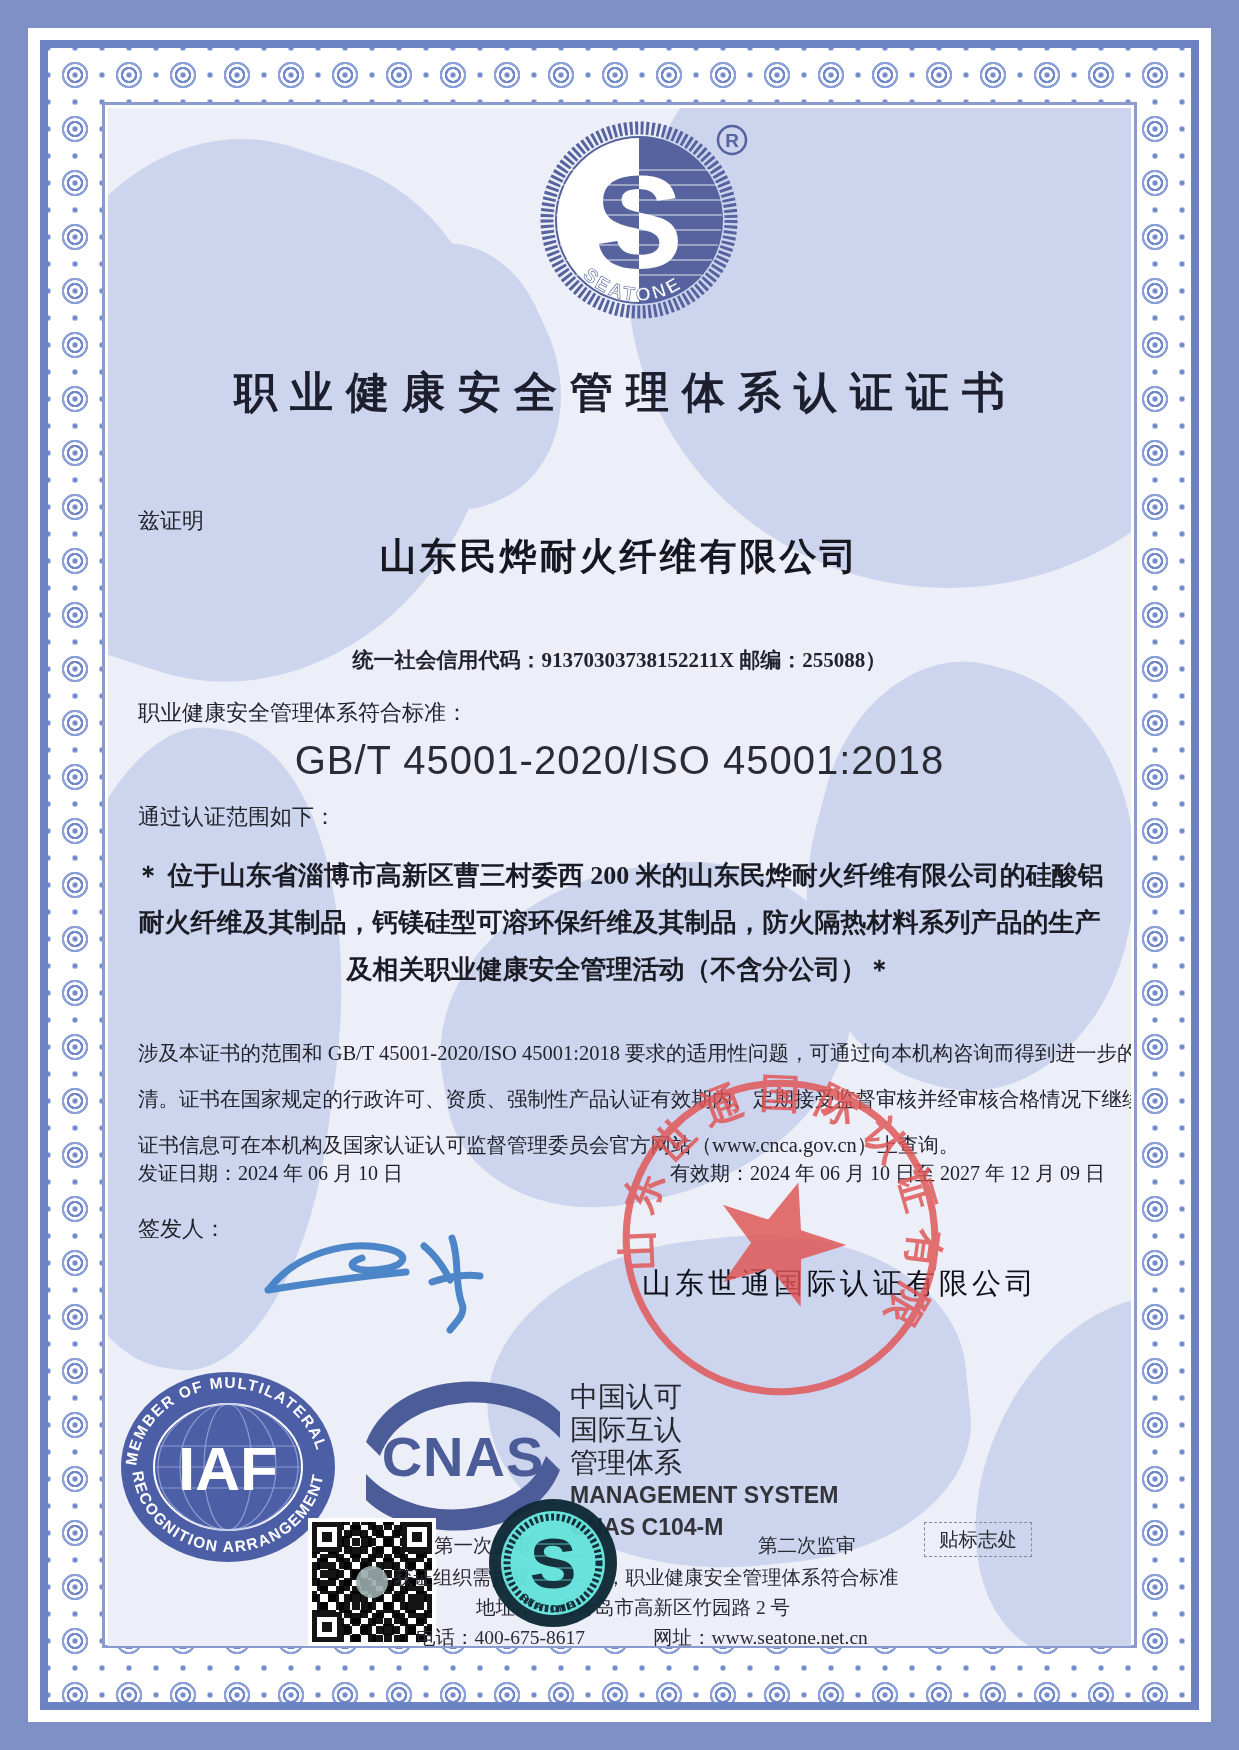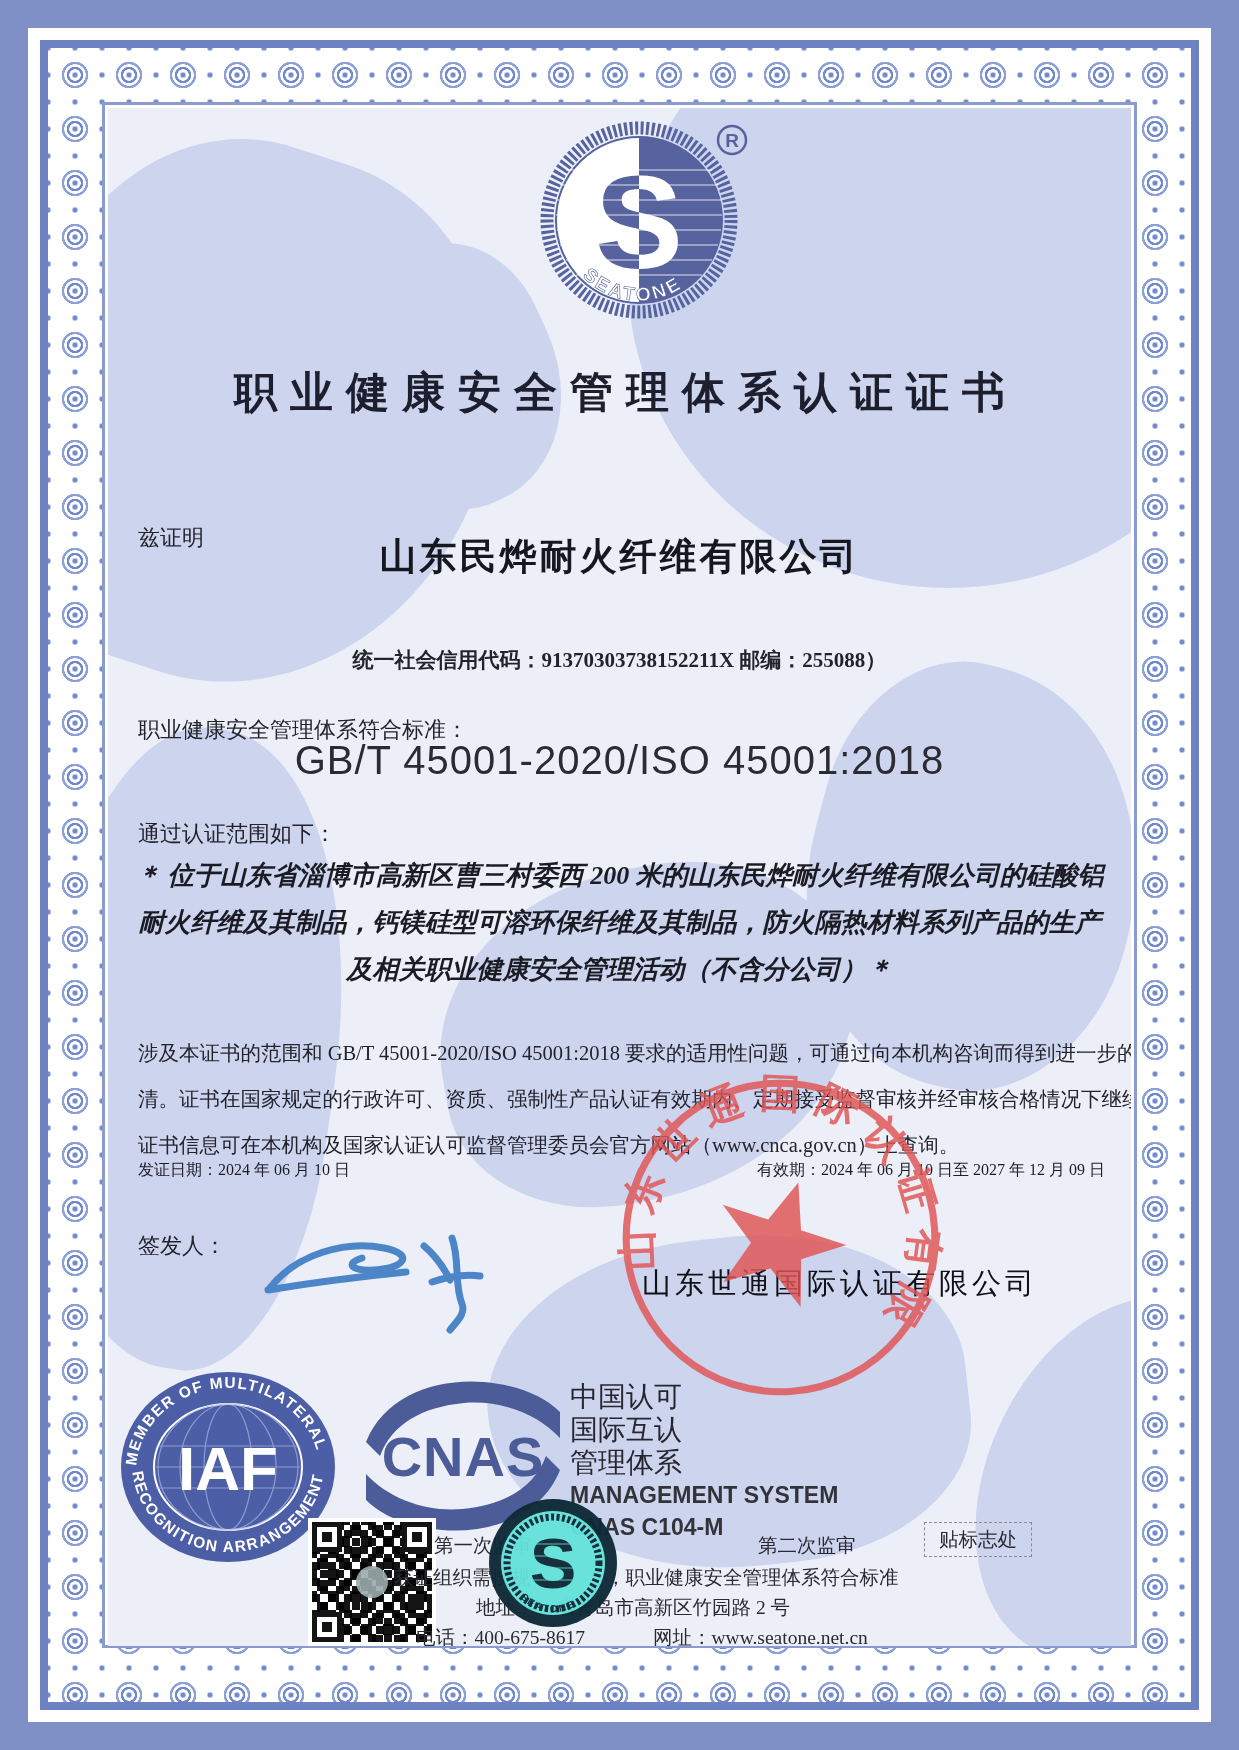--- a/index.html
+++ b/index.html
@@ -23,27 +23,27 @@
     position:absolute;left:108px;top:108px;right:108px;bottom:104px;
     background:#edeff8;overflow:hidden;
   }
   .wm{position:absolute;background:#ccd4ee;z-index:0;}
   .layer{position:absolute;z-index:2;}
   .ctr{left:0;right:0;text-align:center;}
   .title{
     font-size:43px;font-weight:bold;color:#1d1f2e;letter-spacing:13px;padding-left:13px;
   }
   .certno{font-size:25px;font-weight:bold;color:#17171f;}
-  .small-label{font-size:22px;color:#23232c;margin-top:17px;}
+  .small-label{font-size:22px;color:#23232c;}
   .company{font-size:37px;font-weight:bold;color:#17171f;letter-spacing:3px;text-align:center;}
   .addr{font-size:21px;font-weight:600;color:#23232c;}
   .standard{font-family:"Liberation Sans","DejaVu Sans",sans-serif;font-size:40px;color:#2b2b34;letter-spacing:1px;}
-  .scope-line{font-size:26px;font-weight:bold;color:#1b1b24;line-height:47px;font-style:italic;}
+  .scope-line{font-size:26px;font-weight:bold;color:#1b1b24;line-height:47px;}
   .notice-line{font-size:20.5px;color:#23232c;line-height:46px;white-space:nowrap;}
-  .dateline{font-size:16px;color:#1d1d26;}
+  .dateline{font-size:20px;color:#1d1d26;}
   .issuer-black{font-size:29px;color:#101018;letter-spacing:4px;white-space:nowrap;}
   .cnas-cn{font-size:28px;color:#26262e;font-weight:400;line-height:33px;}
   .cnas-en{font-family:"Liberation Sans","DejaVu Sans",sans-serif;font-size:23px;font-weight:bold;color:#33333a;line-height:32px;}
   .foot{font-size:19.5px;color:#2a2a32;white-space:nowrap;}
   .sticker-box{border:1.5px dashed #8a8a9a;padding:3px 14px;}
   .qr{
     position:absolute;width:120px;height:120px;z-index:2;
     background:
       repeating-conic-gradient(#141414 0 25%, #ffffff 0 50%) 0 0/16px 16px,
       repeating-conic-gradient(#141414 0 25%, #ffffff 0 50%) 5px 3px/22px 22px;

